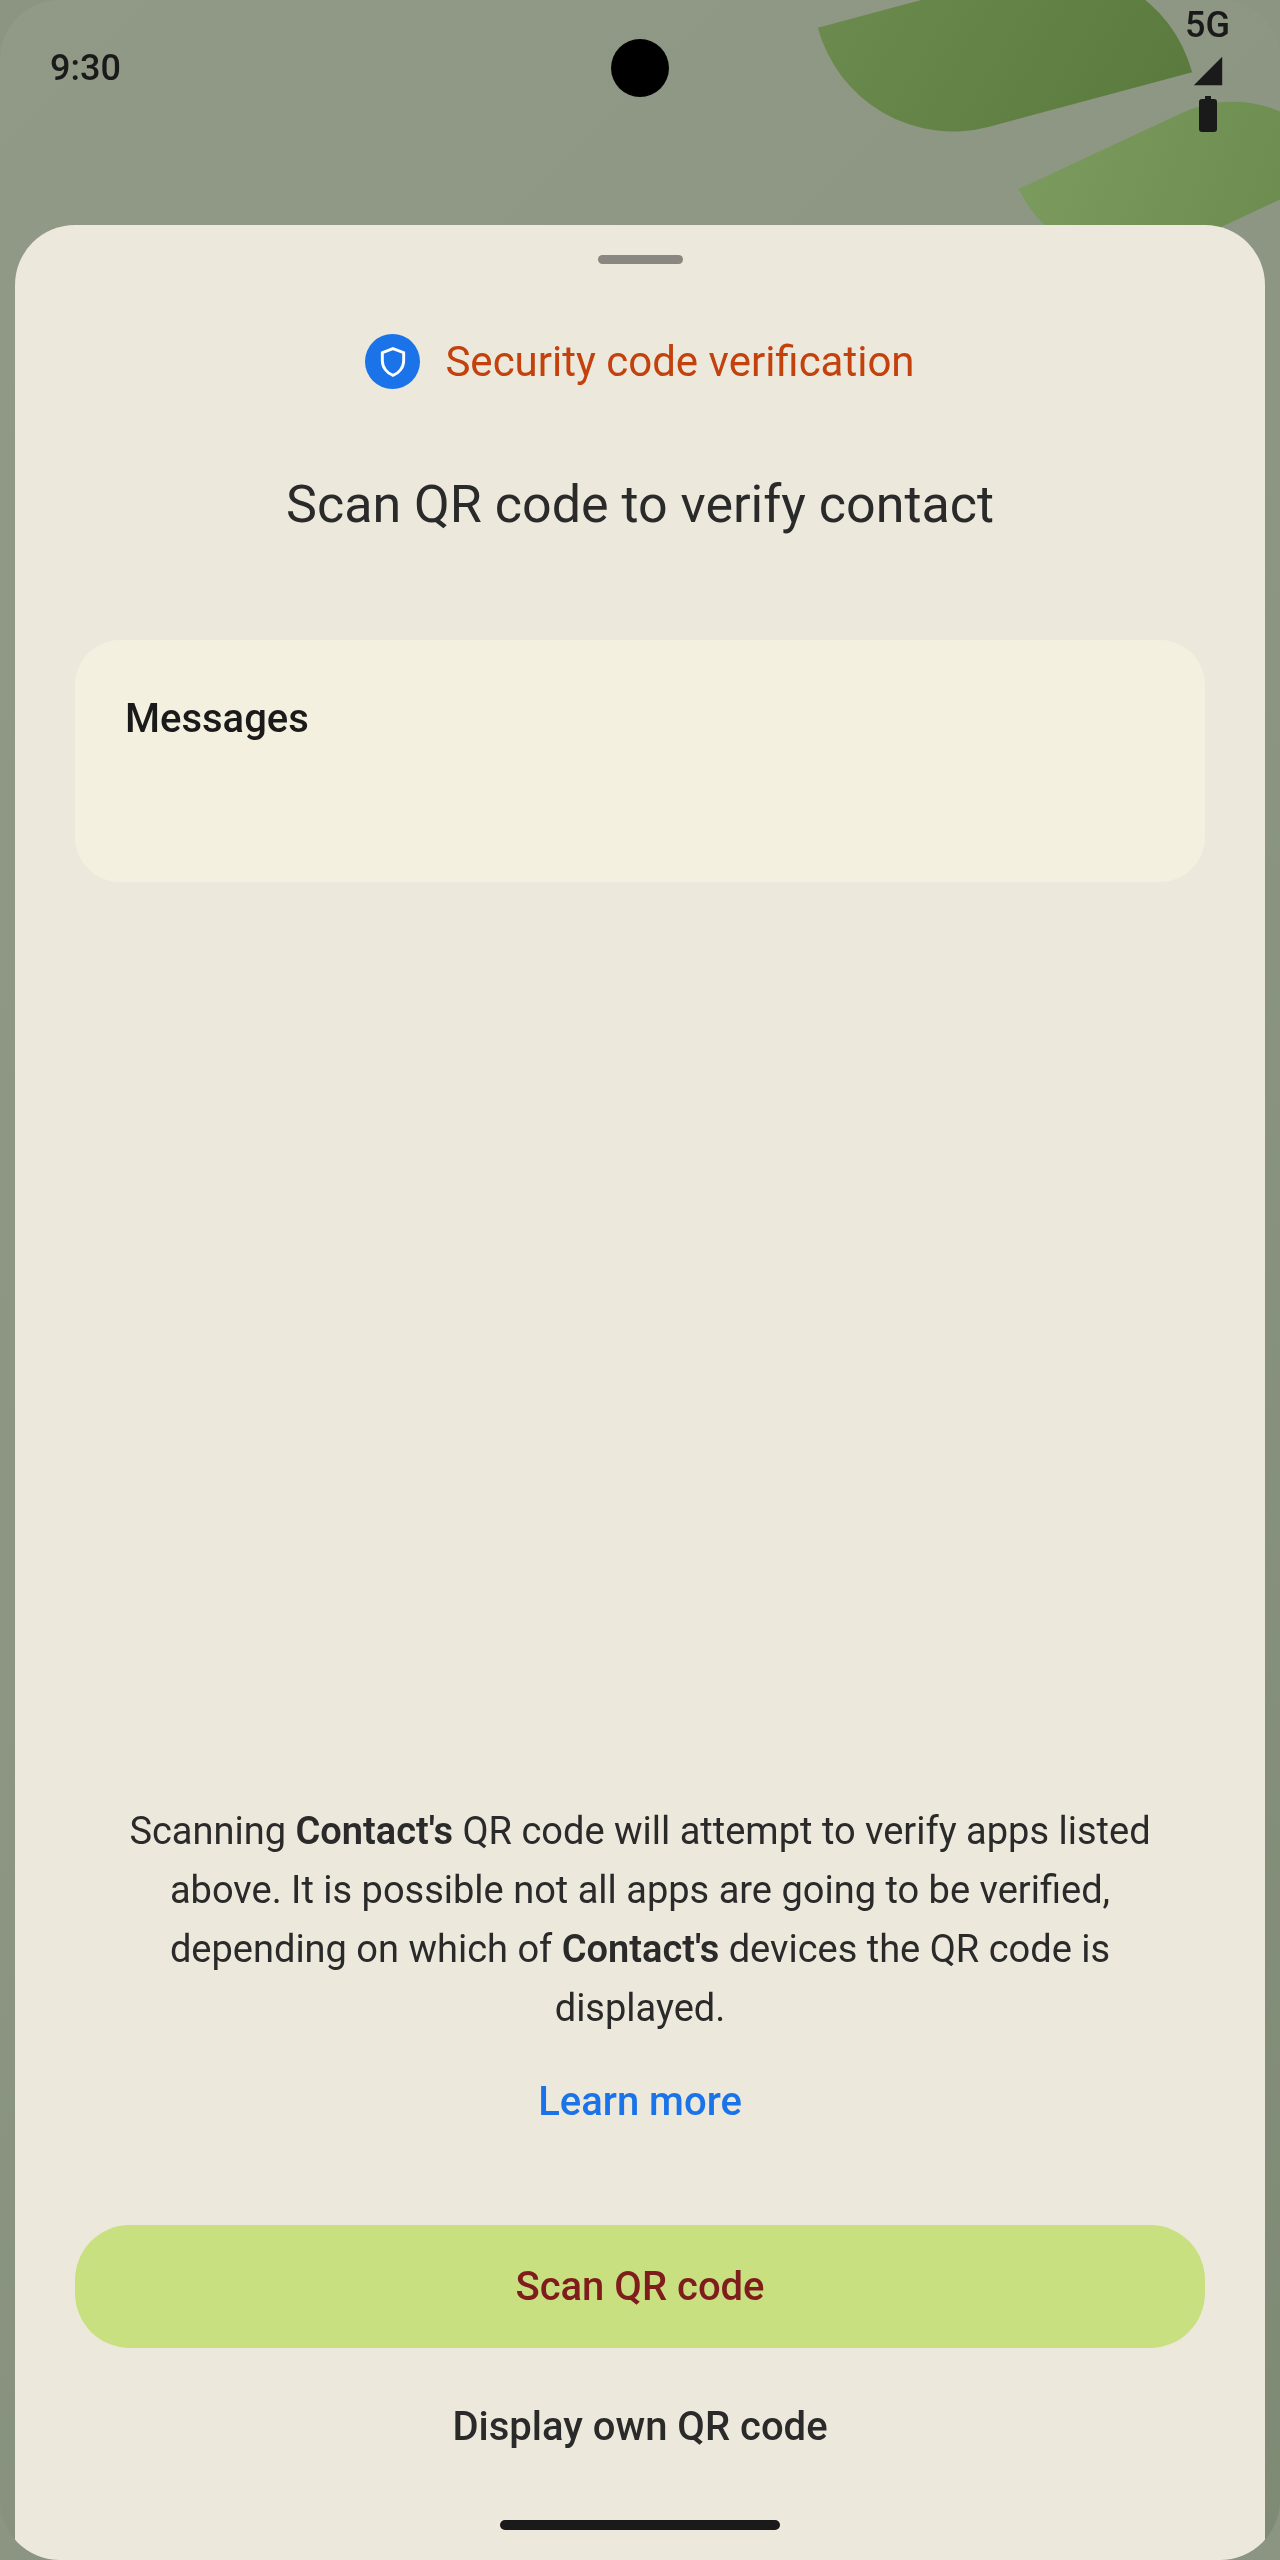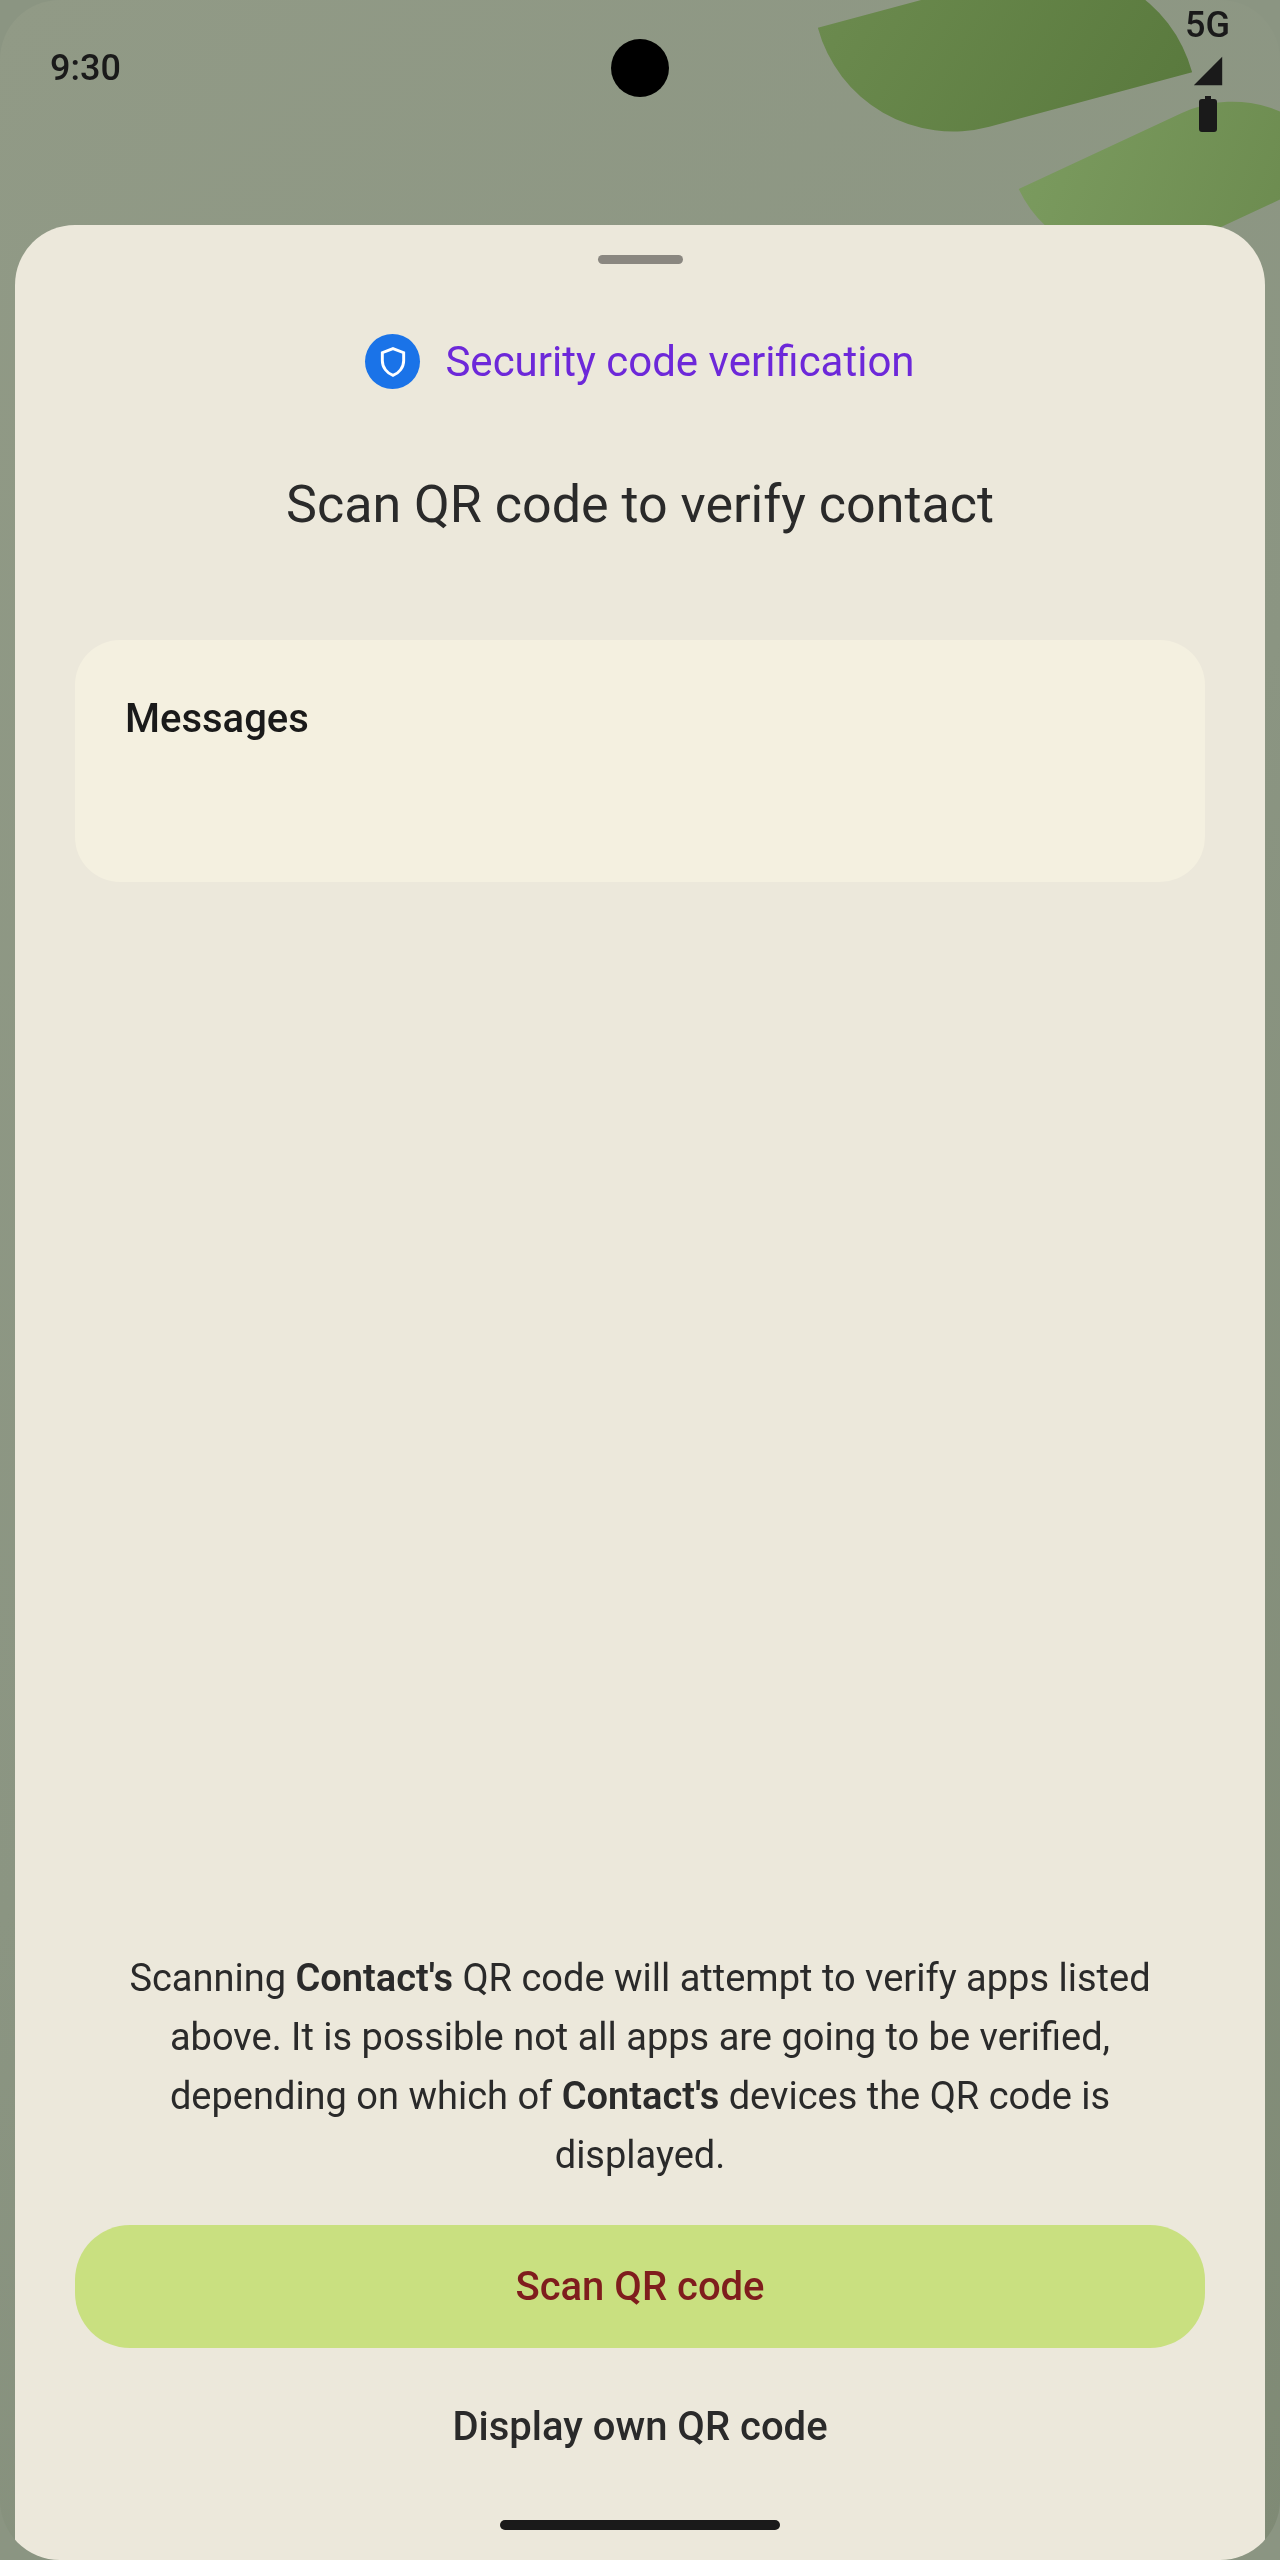--- a/index.html
+++ b/index.html
@@ -113,21 +113,21 @@
     width: 55px;
     height: 55px;
     background: #1a73e8;
     border-radius: 50%;
     display: flex;
     align-items: center;
     justify-content: center;
   }
   .sheet-subtitle {
     font-size: 42px;
-    color: #6d28d9;
+    color: #c2410c;
     font-weight: 400;
   }
   
   .page-title {
     font-size: 52px;
     color: #2a2a2a;
     font-weight: 400;
     text-align: center;
     margin-bottom: 105px;
     padding: 0 40px;
@@ -275,20 +275,21 @@
     <div class="contact-card">
       <div class="contact-label">Messages</div>
     </div>
 
     <div class="spacer"></div>
 
     <div class="description">
       <span>Scanning </span><b>Contact's</b><span> QR code will attempt to verify apps listed above. It is possible not all apps are going to be verified, depending on which of </span><b>Contact's</b><span> devices the QR code is displayed.</span>
     </div>
 
+    <div class="learn-more">Learn more</div>
 
     <div class="primary-btn">Scan QR code</div>
 
     <div class="secondary-btn">Display own QR code</div>
 
     <div class="nav-bar"></div>
   </div>
 </div>
 
 </body></html>

